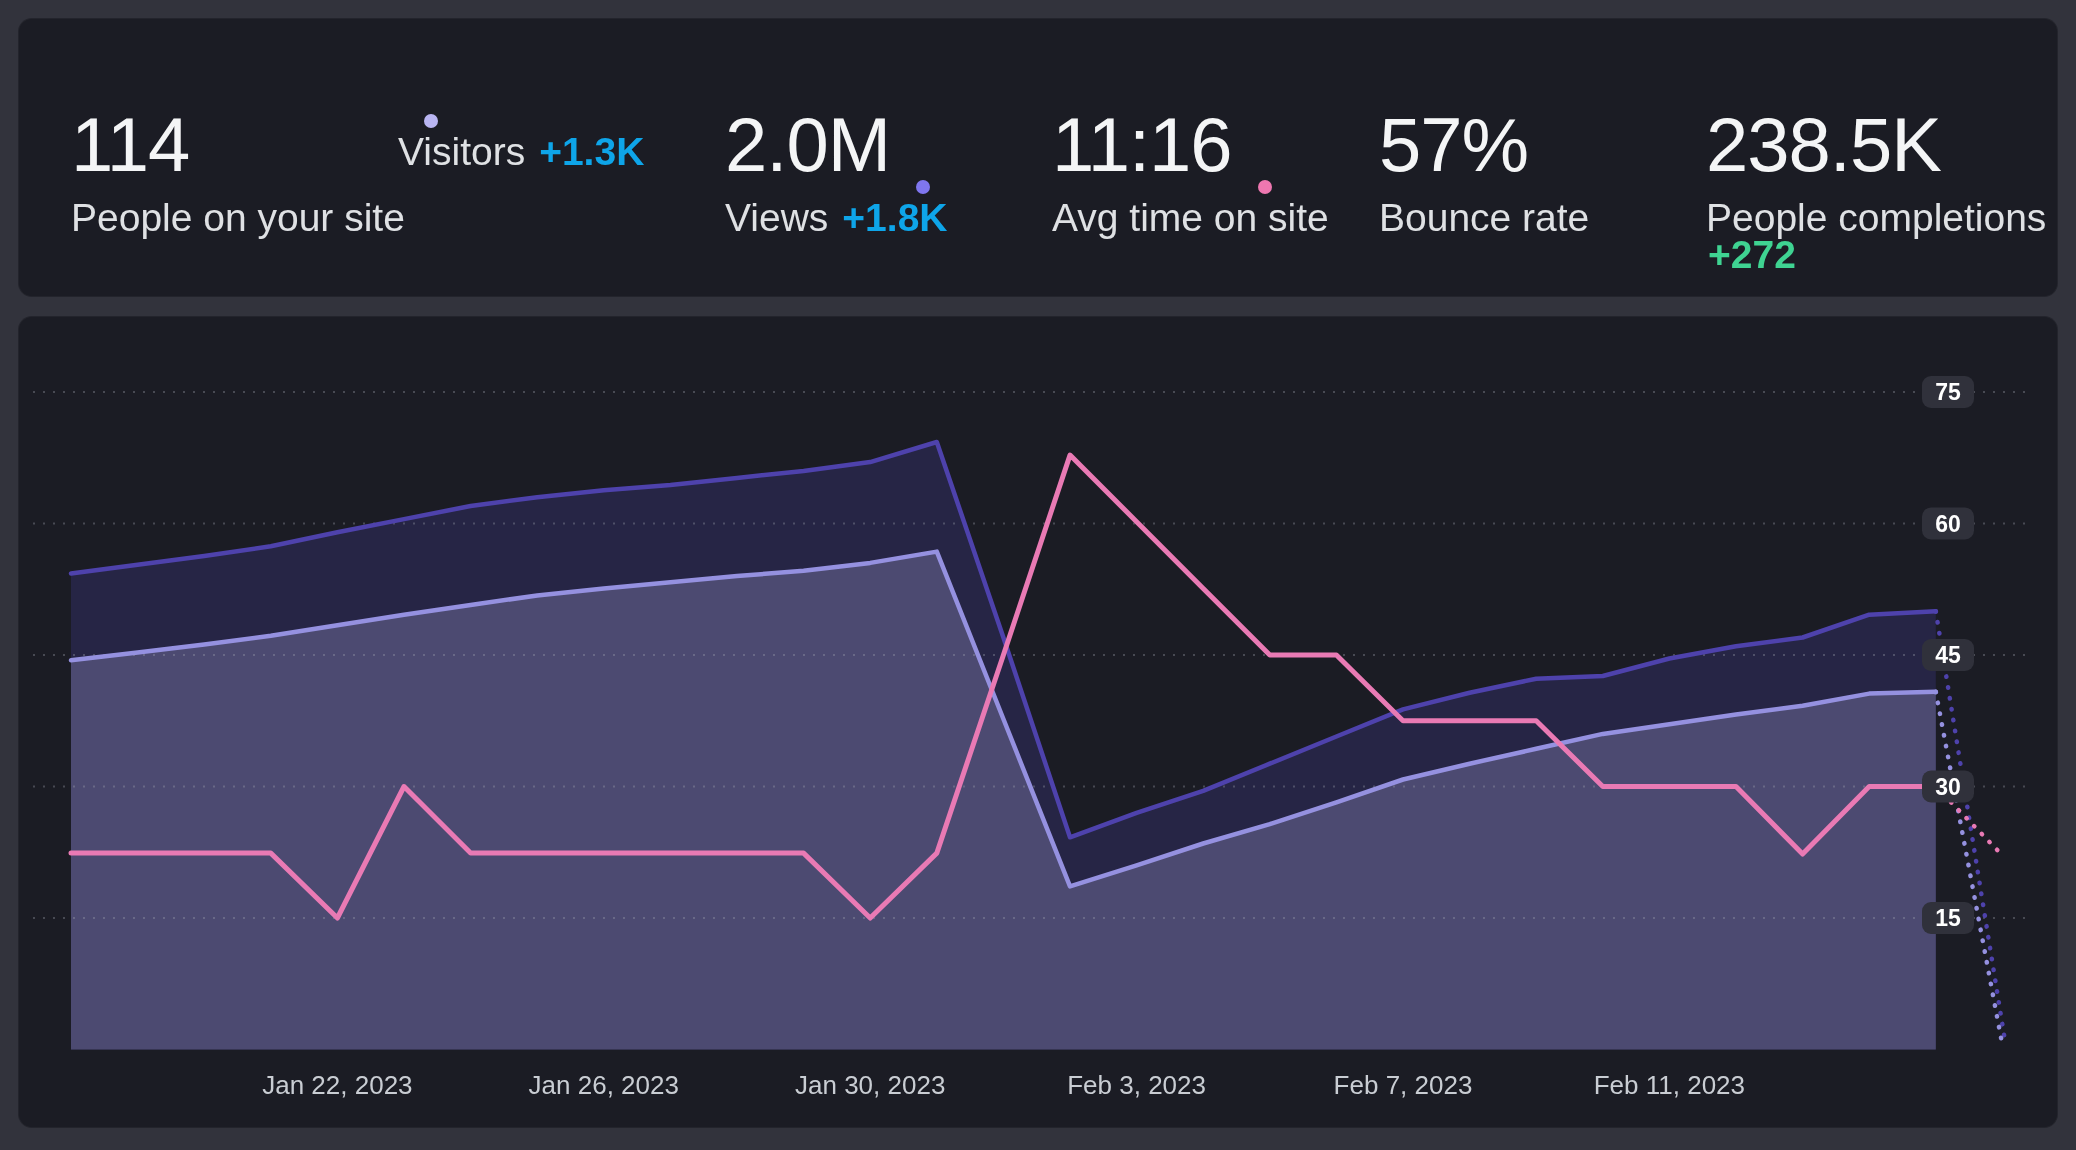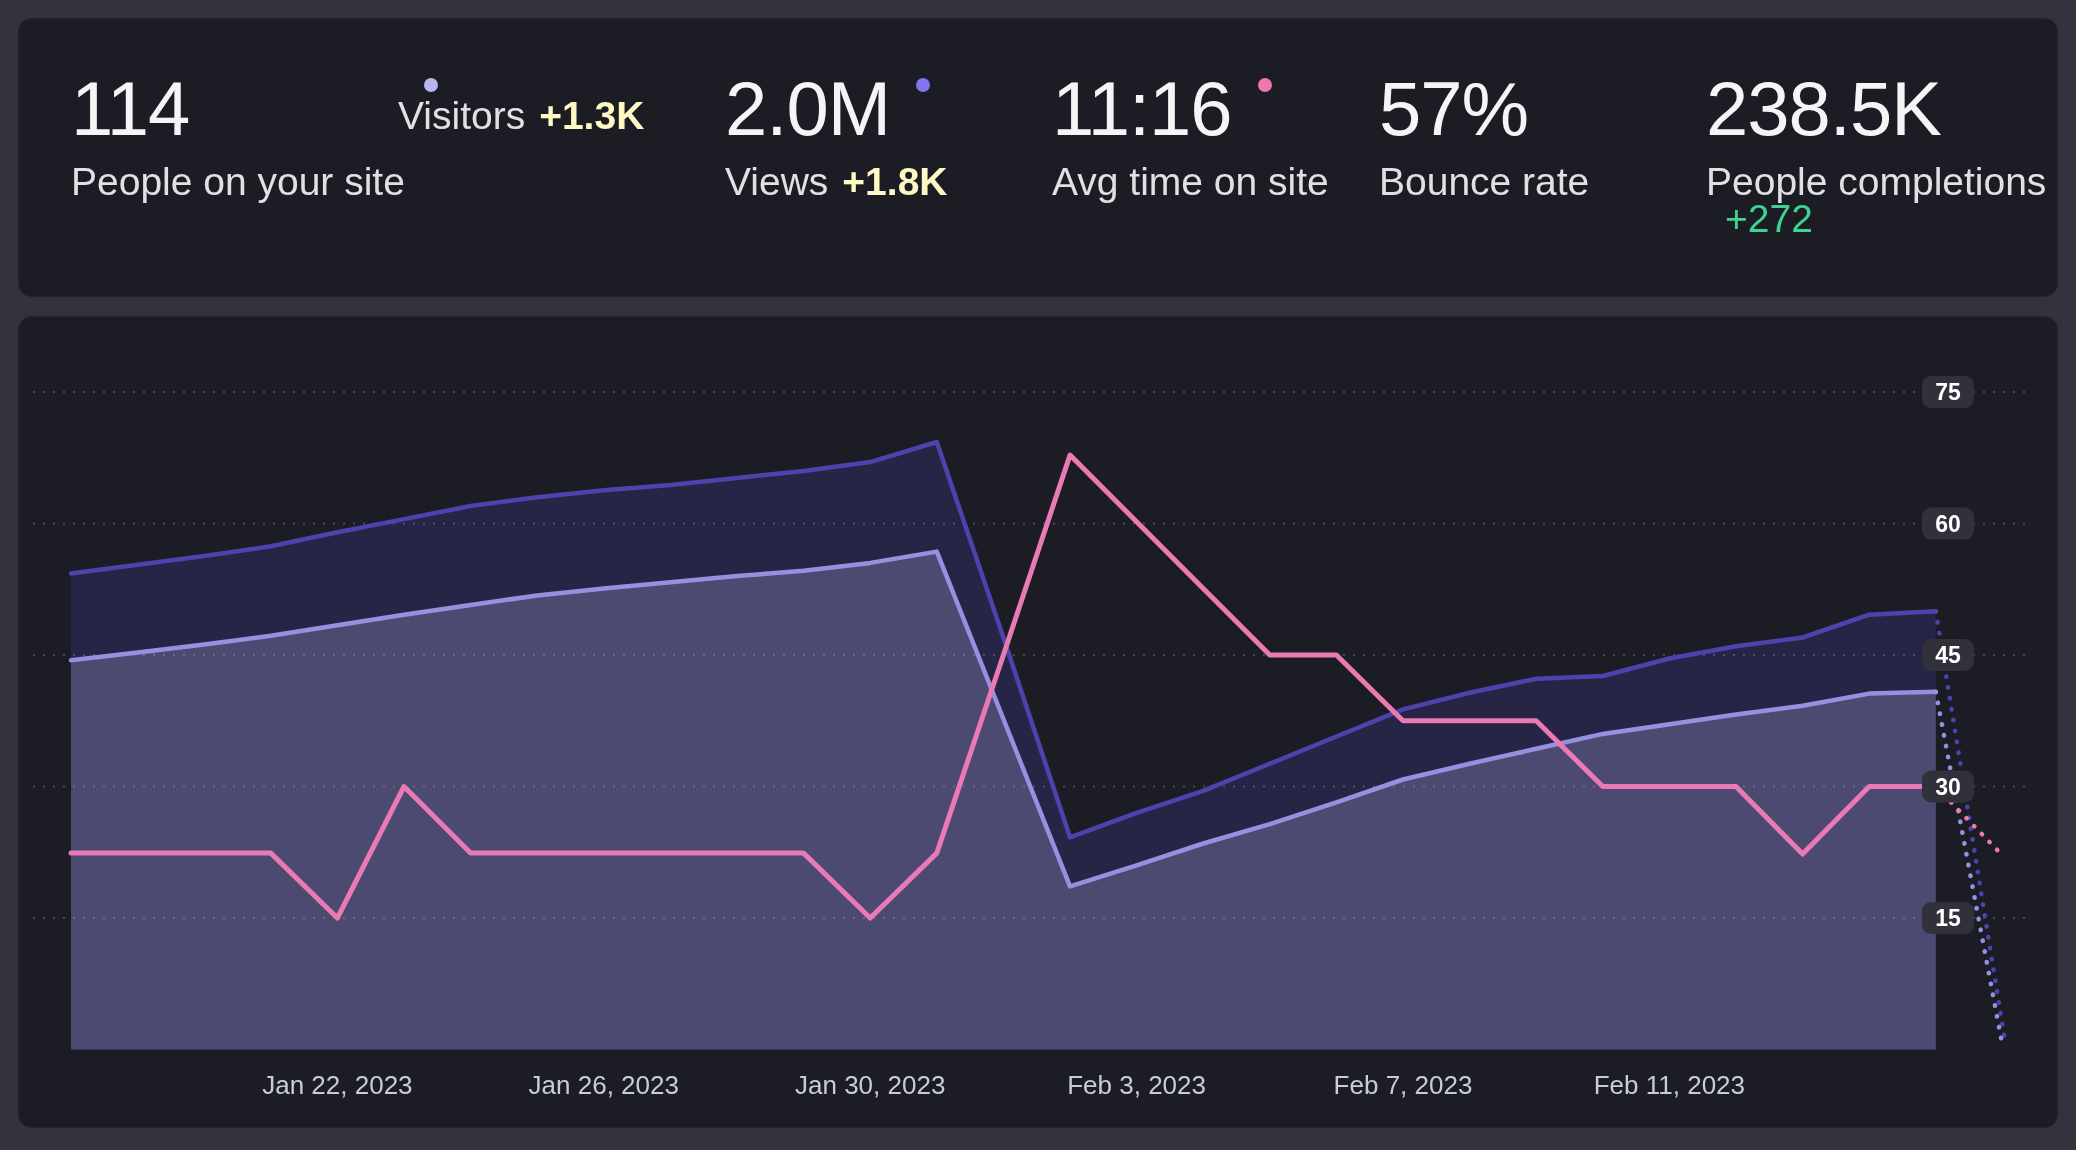--- a/index.html
+++ b/index.html
@@ -25,21 +25,22 @@
   .stats-row{
     display:flex;
     padding:50px 0 0 52px;
   }
   .stat{
     width:327px;
     flex:0 0 327px;
   }
   .stat-number-row{
     display:flex;
-    align-items:flex-start;
+    align-items:flex-end;
+    margin-top:36px;
   }
   .stat-value{
     font-size:76px;
     line-height:80px;
     font-weight:400;
     color:#f4f5f6;
     letter-spacing:-1px;
     white-space:nowrap;
   }
   .series-dot{
@@ -50,31 +51,31 @@
     flex:0 0 14px;
   }
   .stat-label-row{
     margin-top:16px;
     font-size:39px;
     line-height:34px;
     color:#dfe1e4;
     white-space:nowrap;
   }
   .stat-delta{
-    color:#fef9c3;
+    color:#0ea5e9;
     font-weight:700;
     margin-left:14px;
     margin-top:32px;
   }
   .stat-delta-below{
     display:block;
-    margin-left:19px;
+    margin-left:2px;
     margin-top:3px;
     color:#3fd392;
-    font-weight:400;
+    font-weight:700;
   }
   #chart-svg{ display:block; }
   .grid-line{
     stroke:#a9abb8;
     stroke-opacity:0.32;
     stroke-width:2;
     stroke-dasharray:2 8;
   }
   .proj-line{
     fill:none;

